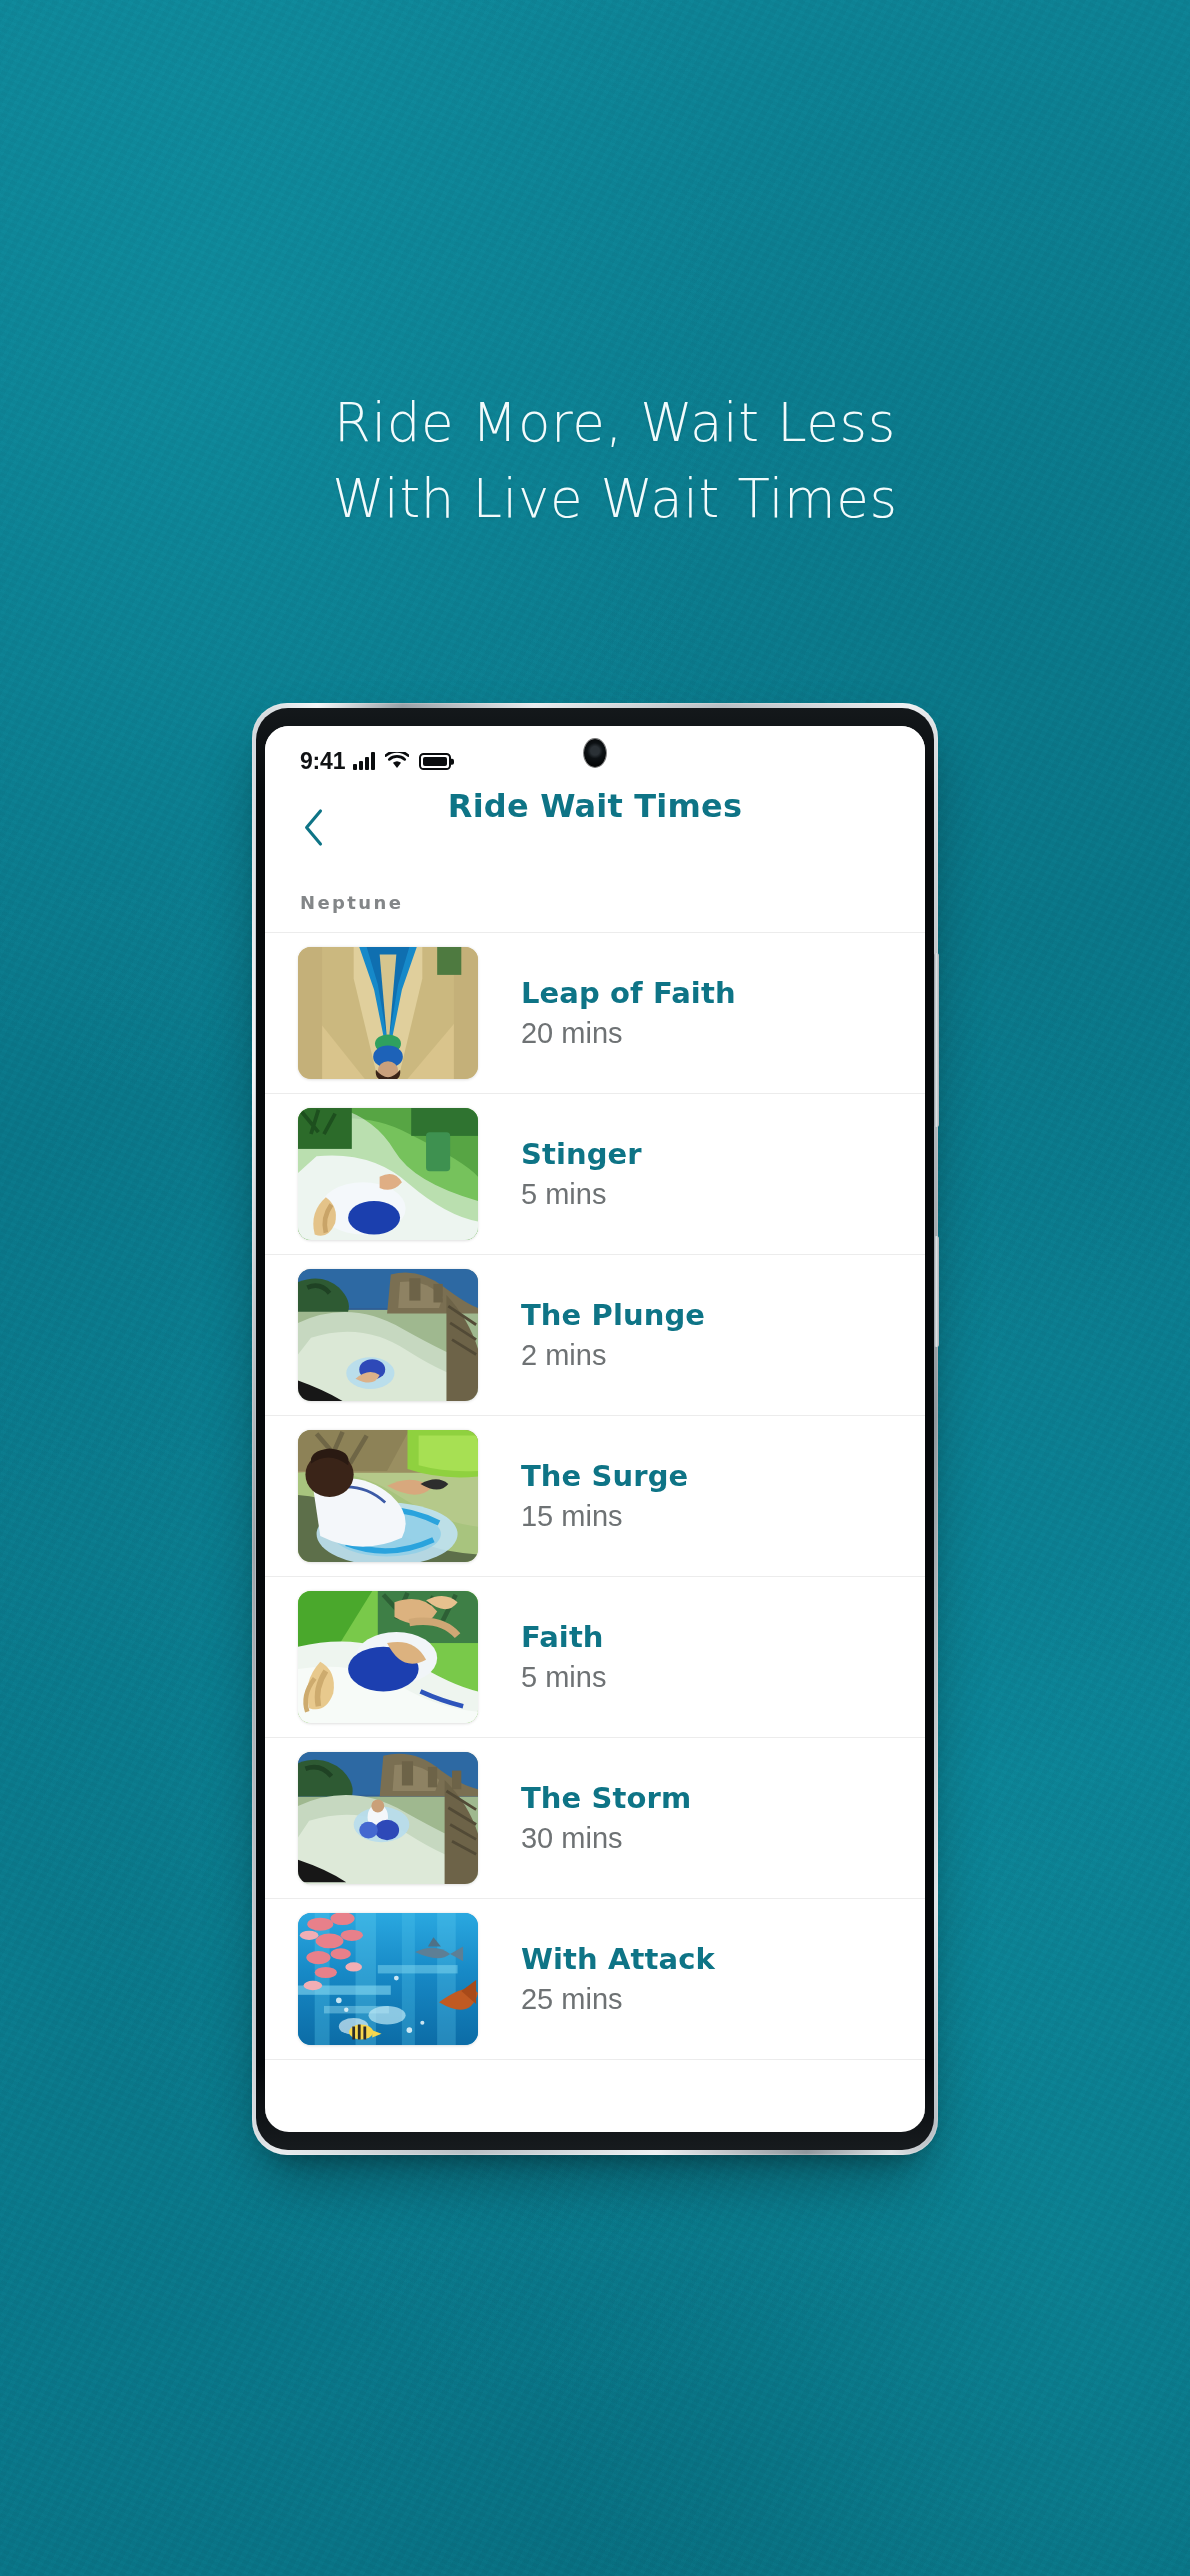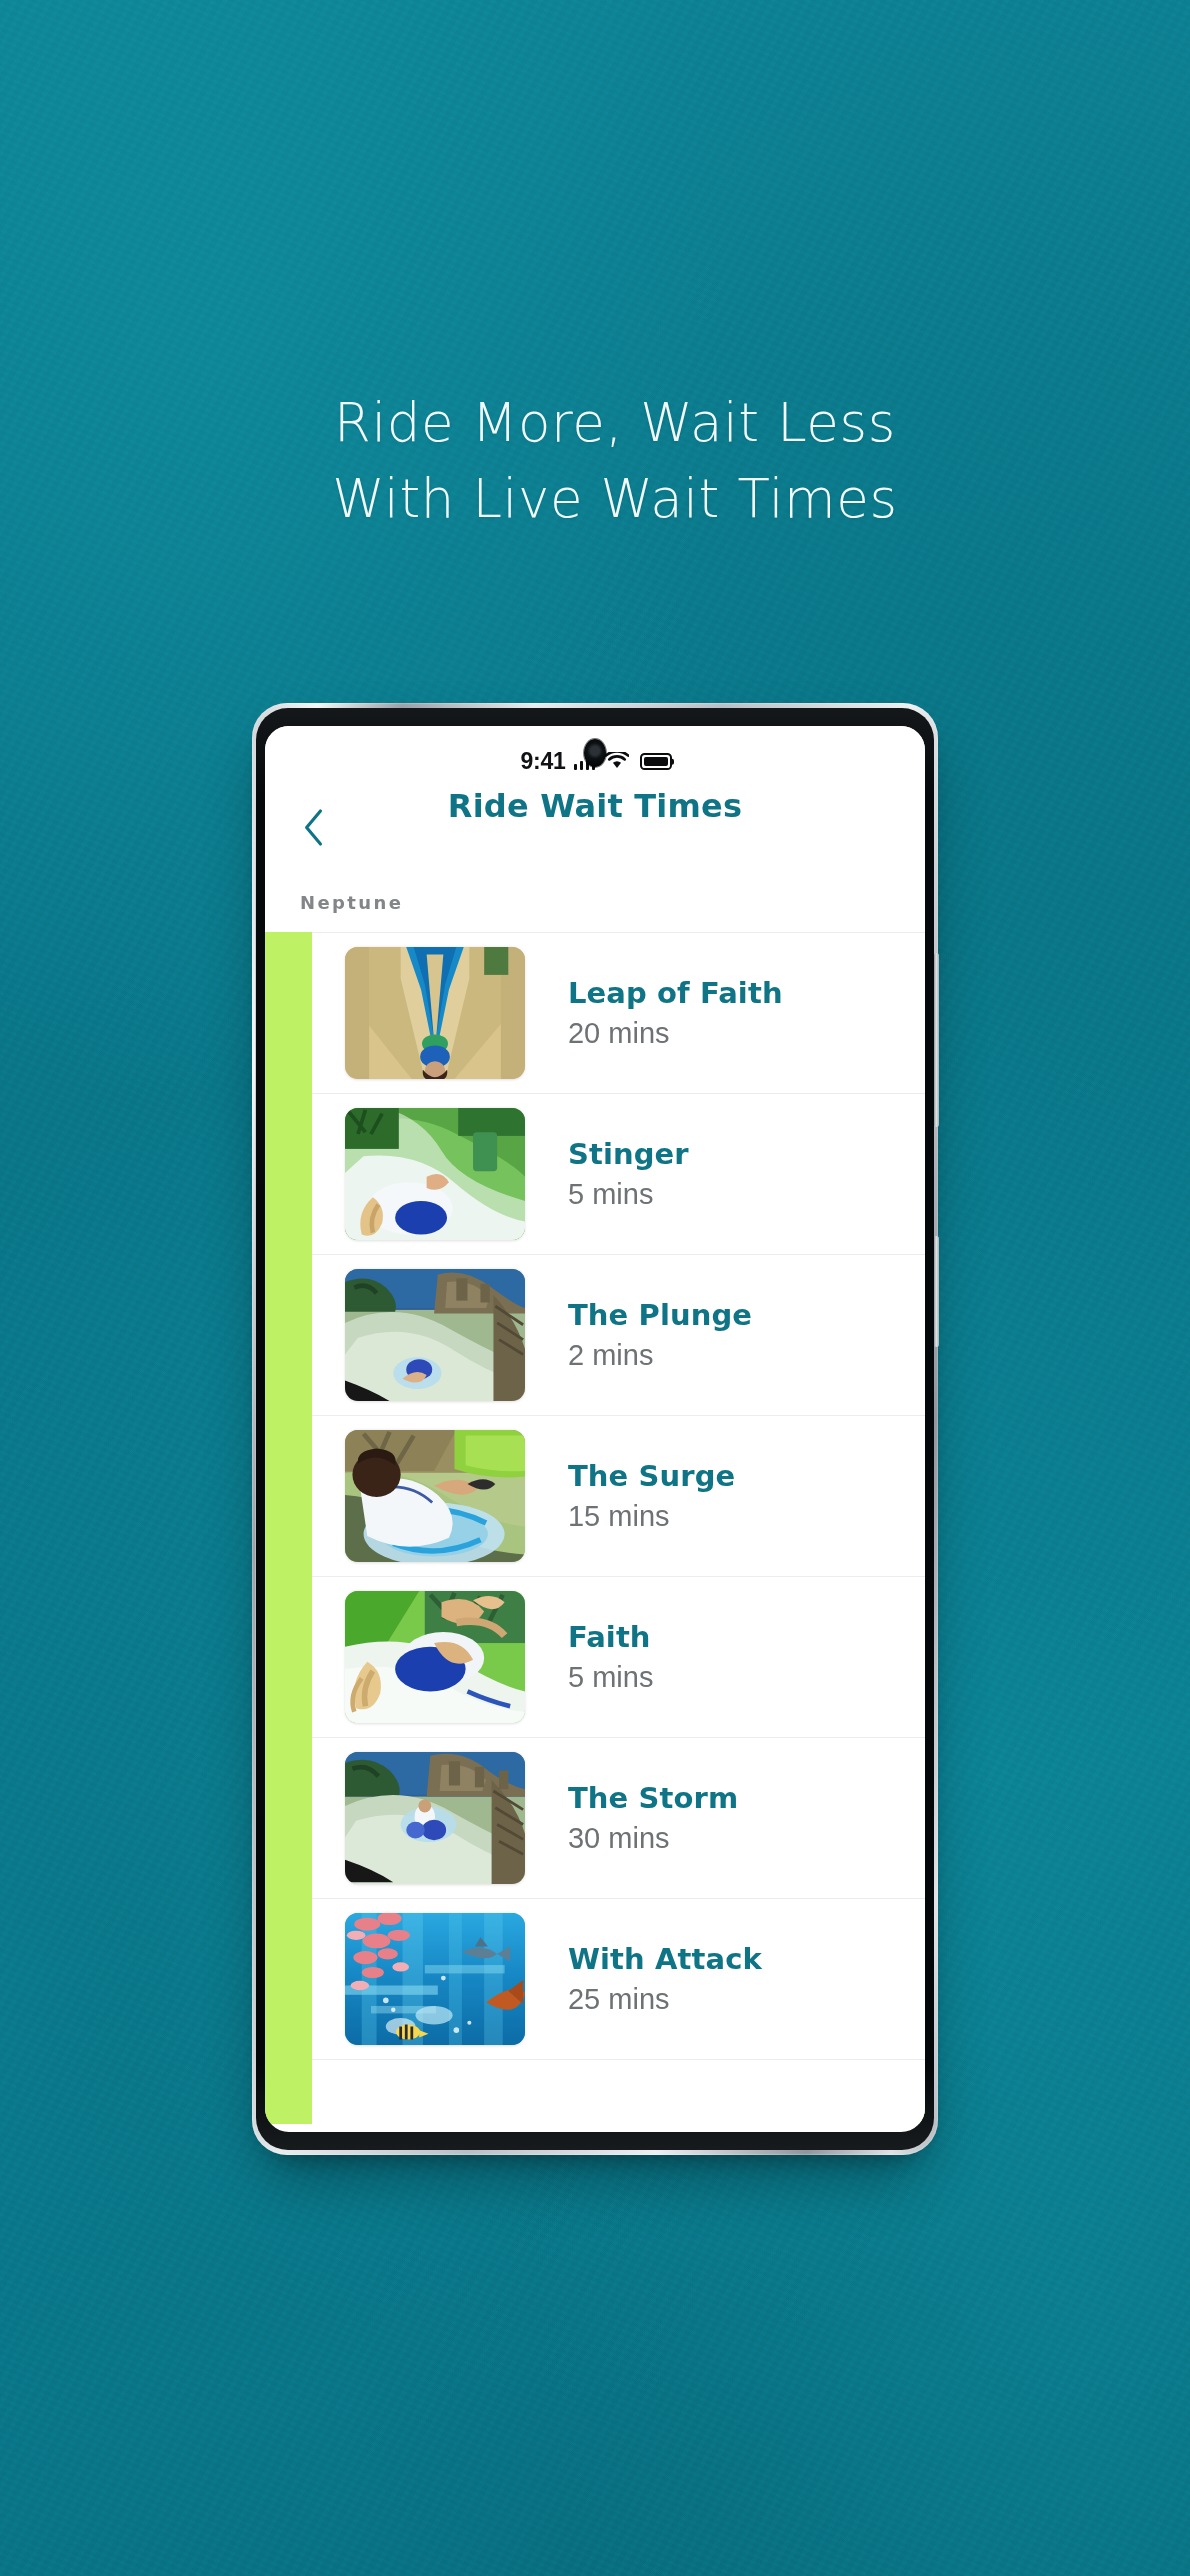--- a/index.html
+++ b/index.html
@@ -100,21 +100,21 @@
     width:22px; height:28px; border-radius:50%;
     background:radial-gradient(circle at 50% 42%, #2b3136 0 22%, #0d1114 40%, #050708 70%, #000 100%);
     box-shadow:0 0 0 0.9px rgba(0,0,0,.55);
     z-index:6;
   }
 
   
   #statusbar {
     position:relative;
     height:61px;
-    display:flex; align-items:center; justify-content:center;
+    display:flex; align-items:center; justify-content:flex-start;
     padding:0 33px 0 35px;
     background:#fff;
     gap:8px;
   }
   #status-time {
     font-family:"Liberation Sans", sans-serif;
     font-size:23px; font-weight:700; color:#101214;
     letter-spacing:-0.2px;
     margin-top:9.3px;
   }
@@ -161,21 +161,21 @@
   #section-label {
     background:#fff;
     padding:20.4px 0 18.5px 35px;
     font-family:"DejaVu Sans", sans-serif;
     font-size:18px; font-weight:600;
     color:#838688;
     letter-spacing:2.4px;
   }
 
   
-  #ride-list { background:#bef264;padding-left:47px; }
+  #ride-list { background:#404040; }
   .ride-row {
     display:flex; align-items:center;
     padding:0 22px 0 33px;
     height:161px;
     border-top:1.5px solid #ececec;
     cursor:pointer;
     background:#fff;
   }
   .ride-thumb {
     flex:0 0 auto;

